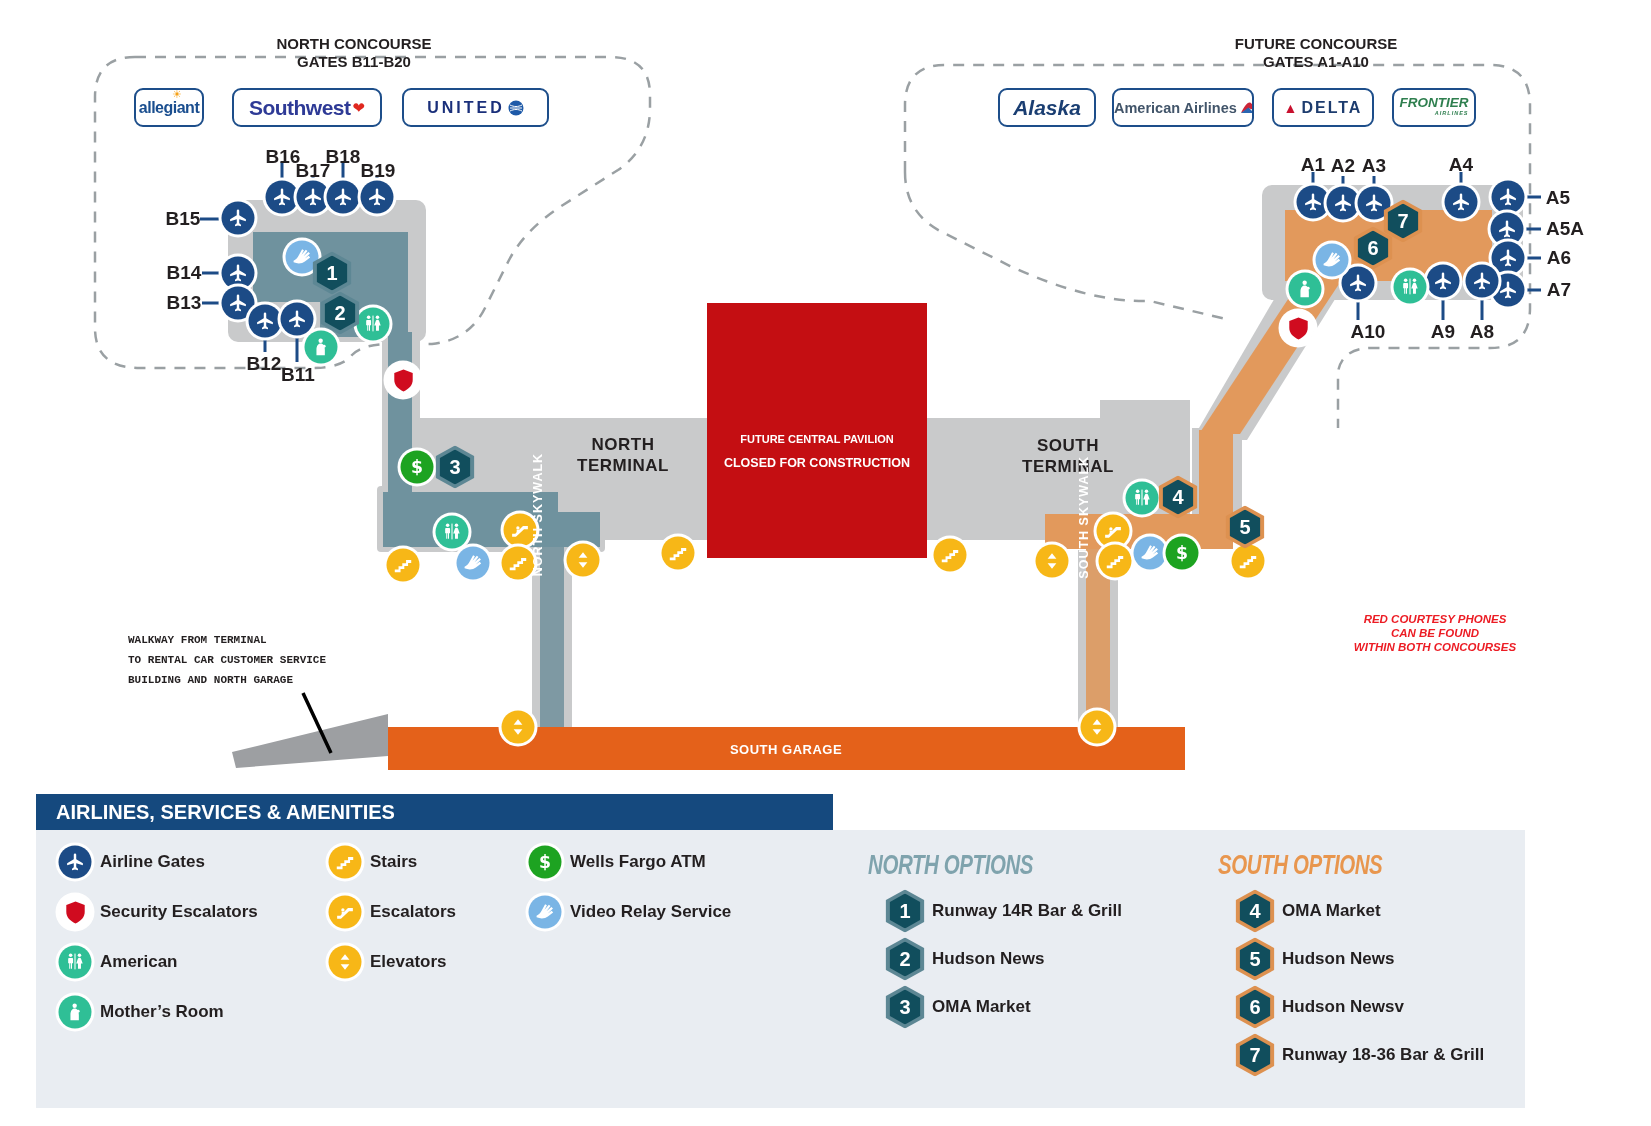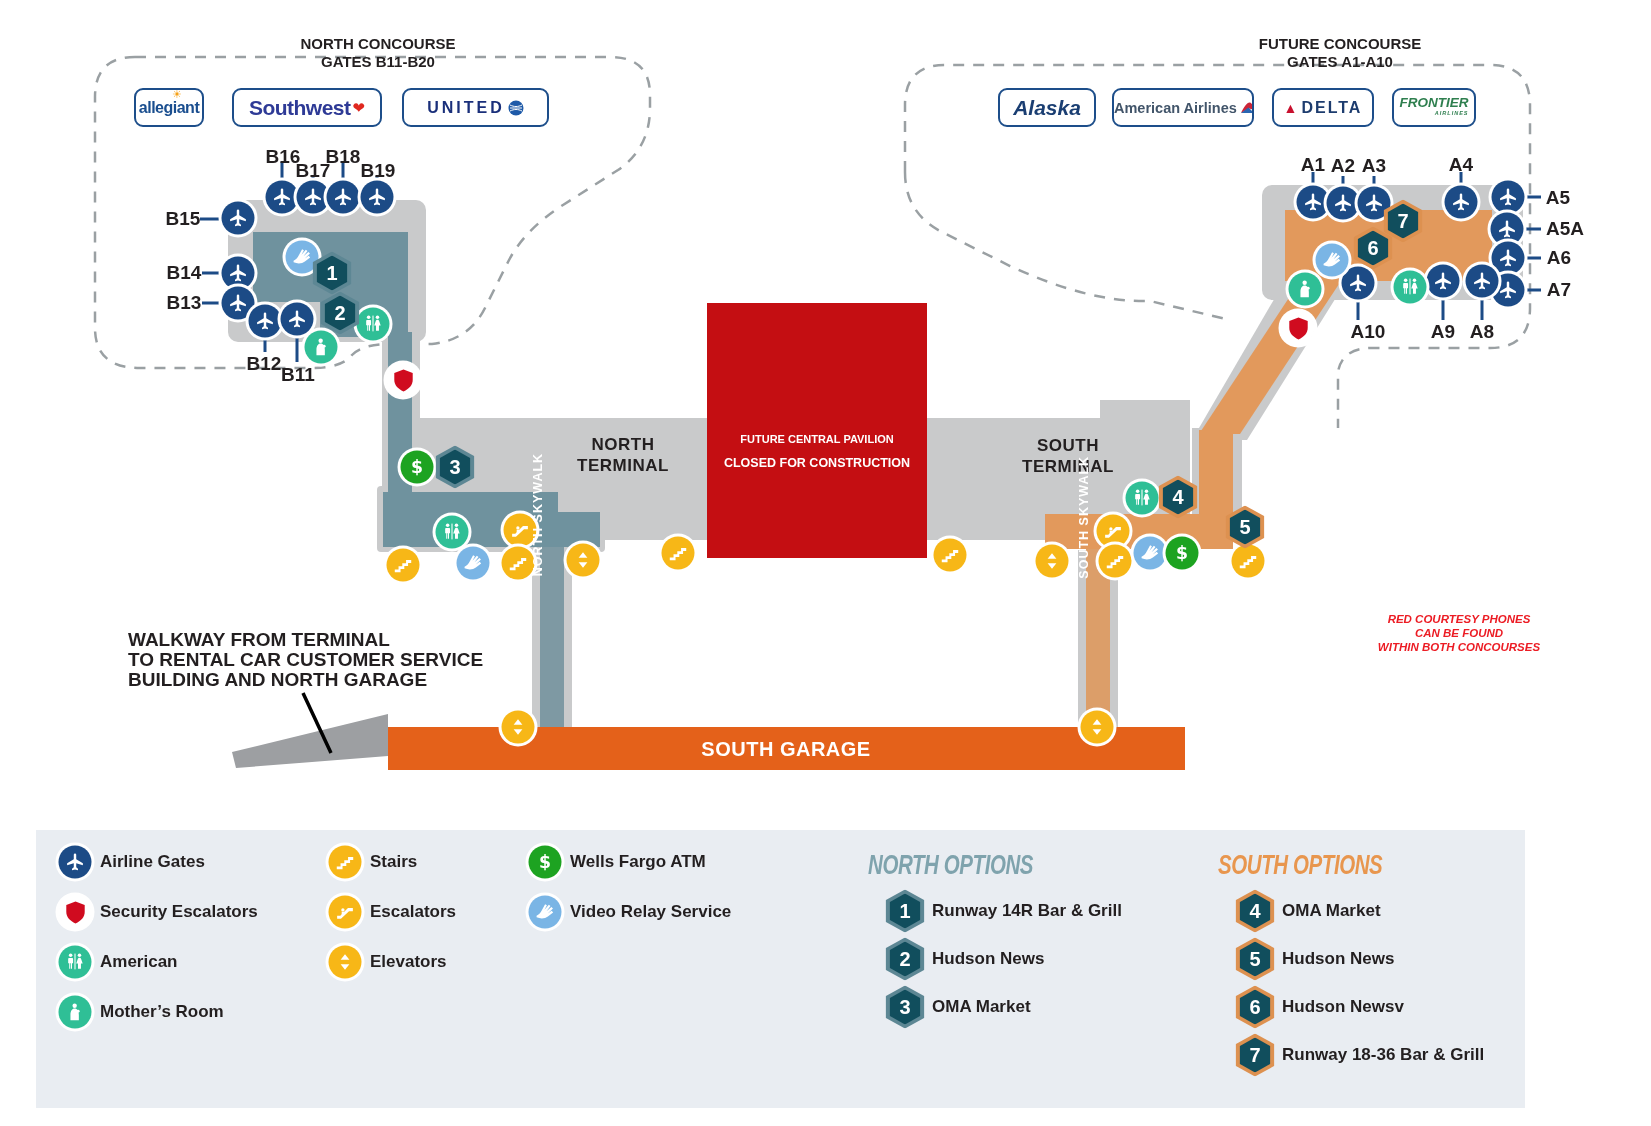--- a/index.html
+++ b/index.html
@@ -1,21 +1,21 @@
 <!DOCTYPE html>
 <html><head>
 <meta charset="utf-8">
 <style>
   html,body{margin:0;padding:0;background:#fff;}
   #stage{position:relative;width:1651px;height:1126px;background:#fff;overflow:hidden;
          font-family:"Liberation Sans",sans-serif;color:#231f20;}
   #bg{position:absolute;left:0;top:0;}
   .abs{position:absolute;}
   .ctr{transform:translate(-50%,-50%);}
-  .ctrx{transform:translateX(-50%);margin-left:24px;}
+  .ctrx{transform:translateX(-50%);}
   
   .mi{position:absolute;width:33px;height:33px;border-radius:50%;transform:translate(-50%,-50%);
       display:flex;align-items:center;justify-content:center;box-shadow:0 0 0 3px #fff;}
   .mi svg{width:21px;height:21px;fill:#fff;}
   .mi.big svg{width:23px;height:23px;}
   .c-gate{background:#1c4b86;}
   .c-rr{background:#2fbf96;}
   .c-mom{background:#2fbf96;}
   .c-yel{background:#f7b717;}
   .c-atm{background:#1da321;}
@@ -30,21 +30,21 @@
   .hex span{position:relative;color:#fff;font-size:20px;font-weight:800;}
   .hn{background:#5d8794;}
   .hs{background:#dd9150;}
   
   .gl{position:absolute;transform:translate(-50%,-50%);font-size:19px;font-weight:800;white-space:nowrap;}
   .title2{position:absolute;text-align:center;font-size:15px;font-weight:800;line-height:18px;white-space:nowrap;}
   .term{position:absolute;text-align:center;font-size:17px;font-weight:800;line-height:21px;letter-spacing:.5px;}
   .pav{position:absolute;text-align:center;color:#fff;font-weight:800;white-space:nowrap;}
   .vert{position:absolute;writing-mode:vertical-rl;transform:rotate(180deg) translate(50%,50%);
         transform-origin:0 0;color:#fff;font-size:12.5px;font-weight:800;letter-spacing:1px;white-space:nowrap;}
-  .note-walk{position:absolute;font-size:19px;font-weight:800;line-height:20px;}
+  .note-walk{position:absolute;font-size:11px;font-weight:800;line-height:20px;font-family:Liberation Mono, monospace;}
   .note-red{position:absolute;text-align:center;color:#ec1c24;font-size:11.5px;font-weight:800;
             font-style:italic;line-height:14px;white-space:nowrap;}
   
   .logo{position:absolute;height:35px;background:#fff;border:2.5px solid #1d4e8a;border-radius:9px;
         display:flex;align-items:center;justify-content:center;white-space:nowrap;}
   .lg-allegiant{font-size:16px;font-weight:800;color:#1a4e8f;letter-spacing:-.5px;}
   .lg-sun{position:absolute;top:-2px;left:36px;color:#f5a118;font-size:11px;}
   .lg-southwest{font-size:21px;font-weight:800;color:#2e3a96;letter-spacing:-.5px;}
   .lg-heart{color:#e0281f;font-size:15px;margin-left:2px;}
   .lg-united{font-size:16px;font-weight:800;color:#1a2f7a;letter-spacing:3px;}
@@ -497,36 +497,39 @@
   <div class="term ctr abs" style="left:623px;top:455px">
     <div>NORTH</div>
       <div>TERMINAL</div>
   </div>
   <div class="term ctr abs" style="left:1068px;top:456px">
     <div>SOUTH</div>
       <div>TERMINAL</div>
   </div>
   <div class="pav ctr" style="left:817px;top:439px;font-size:11px">FUTURE CENTRAL PAVILION</div>
   <div class="pav ctr" style="left:817px;top:463px;font-size:12.5px">CLOSED FOR CONSTRUCTION</div>
-  <div class="pav ctr" style="left:786px;top:749px;font-size:20px;letter-spacing:.5px">SOUTH GARAGE</div>
+  <div class="pav ctr" style="left:786px;top:749px;font-size:13px;letter-spacing:.5px">SOUTH GARAGE</div>
   <div class="vert" style="left:552px;top:638px">NORTH SKYWALK</div>
   <div class="vert" style="left:1098px;top:640px">SOUTH SKYWALK</div>
 
   <div class="note-walk" style="left:128px;top:630px">
     <div>WALKWAY FROM TERMINAL</div>
     <div>TO RENTAL CAR CUSTOMER SERVICE</div>
     <div>BUILDING AND NORTH GARAGE</div>
   </div>
   <div class="note-red ctrx" style="left:1435px;top:612px">
     <div>RED COURTESY PHONES</div>
     <div>CAN BE FOUND</div>
     <div>WITHIN BOTH CONCOURSES</div>
   </div>
 
   <div class="abs" style="left:36px;top:830px;width:1489px;height:278px;background:#e9edf2"></div>
+  <div class="lg-bar" style="left:36px;top:794px;width:797px;background:#15497e;padding-left:0">
+    <span style="margin-left:20px">AIRLINES, SERVICES &amp; AMENITIES</span>
+  </div>
 
   <div class="mi c-gate" style="left:75px;top:862px">
       <svg>
         <use href="#i-plane"></use>
       </svg>
     </div>
   <div class="leg-label" style="left:100px;top:862px">Airline Gates</div>
   <div class="mi c-chk" style="left:75px;top:912px">
       <svg>
         <use href="#i-shield"></use>

